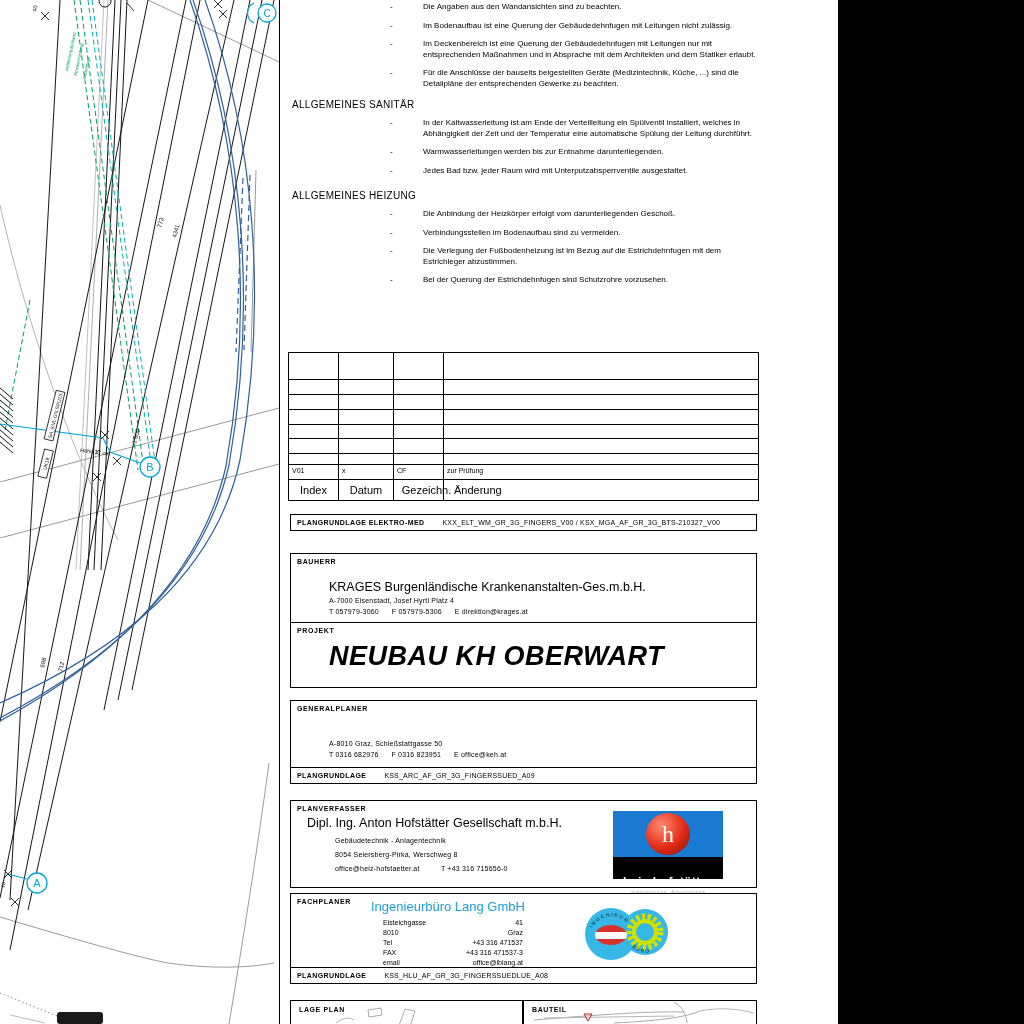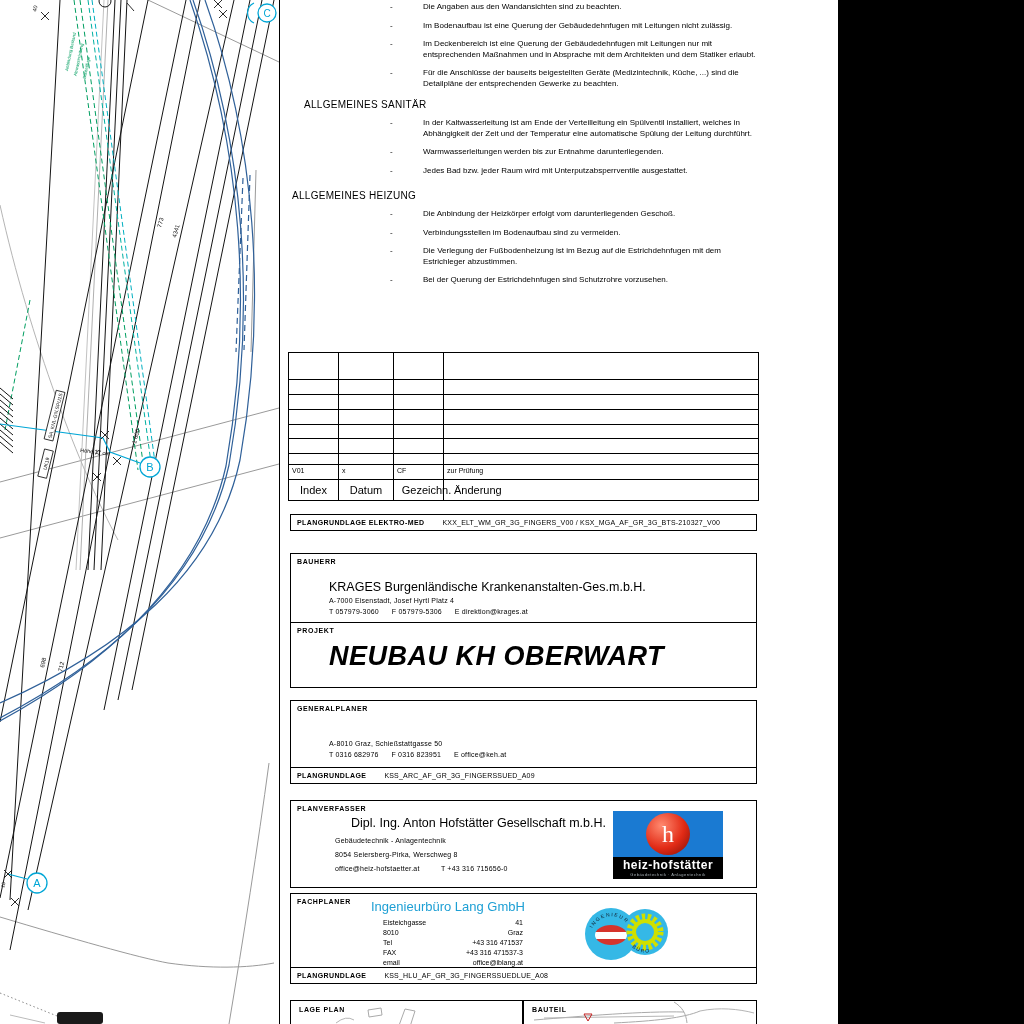--- a/index.html
+++ b/index.html
@@ -38,21 +38,21 @@
   .co-line{position:absolute;left:38px;font-size:7px;letter-spacing:.2px;white-space:pre;}
   #projekt-title{position:absolute;left:38px;top:18px;font-size:27px;font-weight:bold;font-style:italic;letter-spacing:.5px;}
   
   #hh-logo{position:absolute;left:322px;top:10px;width:110px;height:68px;}
   #hh-blue{position:absolute;left:0;top:0;width:110px;height:46px;background:#1a7ad2;}
   #hh-sphere{position:absolute;left:33px;top:2px;width:44px;height:42px;border-radius:50%;
              background:radial-gradient(circle at 35% 30%, #ff8a70 0%, #e22b16 55%, #7c0d05 100%);
              display:flex;align-items:center;justify-content:center;}
   #hh-sphere span{color:#fff;font-family:"Liberation Serif",serif;font-size:24px;line-height:1;}
   #hh-black{position:absolute;left:0;top:46px;width:110px;height:22px;background:#000;text-align:center;}
-  #hh-black .main{color:#fff;font-size:12px;font-weight:bold;letter-spacing:.5px;line-height:14px;display:block;margin-top:1px;}
+  #hh-black .main{color:#fff;font-size:12px;font-weight:bold;letter-spacing:.5px;line-height:14px;display:block;margin-top:18px;}
   #hh-black .sub{color:#a9b2b8;font-size:4px;letter-spacing:.5px;display:block;}
   
   #fp-name{position:absolute;left:80px;top:5px;font-size:13px;color:#1d9fd4;text-align:right;}
   .fp-row{position:absolute;left:92px;width:140px;display:flex;justify-content:space-between;font-size:7px;}
   
   .foot-label{position:absolute;left:8px;top:5px;font-size:7px;font-weight:bold;letter-spacing:.6px;}
 </style>
 </head>
 <body>
 
@@ -200,21 +200,21 @@
       </div>
       <div class="note-item">
         <span class="dash">-</span>
         <span class="txt">Im Deckenbereich ist eine Querung der Gebäudedehnfugen mit Leitungen nur mit entsprechenden Maßnahmen und in Absprache mit dem Architekten und dem Statiker erlaubt.</span>
       </div>
       <div class="note-item">
         <span class="dash">-</span>
         <span class="txt">Für die Anschlüsse der bauseits beigestellten Geräte (Medizintechnik, Küche, ...) sind die Detailpläne der entsprechenden Gewerke zu beachten.</span>
       </div>
 
-      <div class="note-head" style="margin:10px 0 8px 14px;">ALLGEMEINES SANITÄR</div>
+      <div class="note-head" style="margin:10px 0 8px 2px;">ALLGEMEINES SANITÄR</div>
       <div class="note-item">
         <span class="dash">-</span>
         <span class="txt">In der Kaltwasserleitung ist am Ende der Verteilleitung ein Spülventil installiert, welches in Abhängigkeit der Zeit und der Temperatur eine automatische Spülung der Leitung durchführt.</span>
       </div>
       <div class="note-item">
         <span class="dash">-</span>
         <span class="txt">Warmwasserleitungen werden bis zur Entnahme darunterliegenden.</span>
       </div>
       <div class="note-item">
         <span class="dash">-</span>
@@ -320,21 +320,21 @@
       <div class="co-line" style="top:39px;">A-8010 Graz, Schießstattgasse 50</div>
       <div class="co-line" style="top:50px;">T 0316 682976      F 0316 823951      E office@keh.at</div>
     </div>
     <div class="pg-bar" style="top:767px;">
       <span class="lbl">PLANGRUNDLAGE</span>
       <span class="val">KSS_ARC_AF_GR_3G_FINGERSSUED_A09</span>
     </div>
 
     <div class="ibox" style="top:800px;height:88px;">
       <div class="sec-label">PLANVERFASSER</div>
-      <div class="co-name" style="left:16px;top:15px;margin-left:44px;">Dipl. Ing. Anton Hofstätter Gesellschaft m.b.H.</div>
+      <div class="co-name" style="left:16px;top:15px;">Dipl. Ing. Anton Hofstätter Gesellschaft m.b.H.</div>
       <div class="co-line" style="left:44px;top:36px;">Gebäudetechnik - Anlagentechnik</div>
       <div class="co-line" style="left:44px;top:50px;">8054 Seiersberg-Pirka, Werschweg 8</div>
       <div class="co-line" style="left:44px;top:64px;">office@heiz-hofstaetter.at          T +43 316 715656-0</div>
       <div id="hh-logo">
         <div id="hh-blue">
           <div id="hh-sphere">
             <span>h</span>
           </div>
         </div>
         <div id="hh-black">

